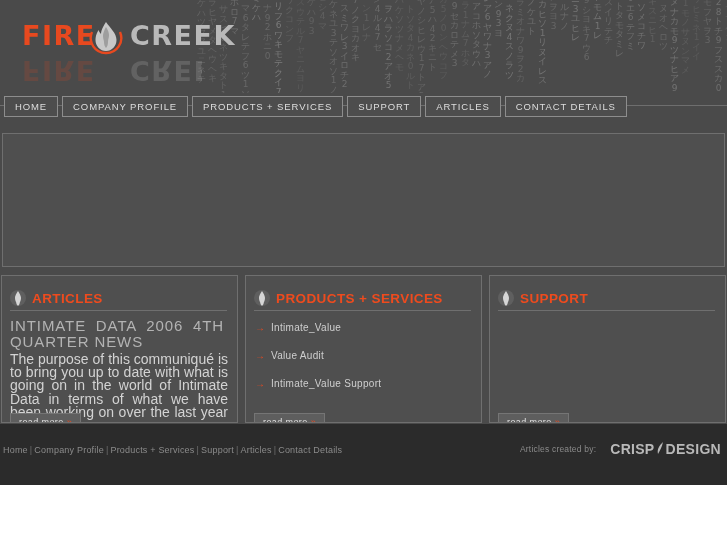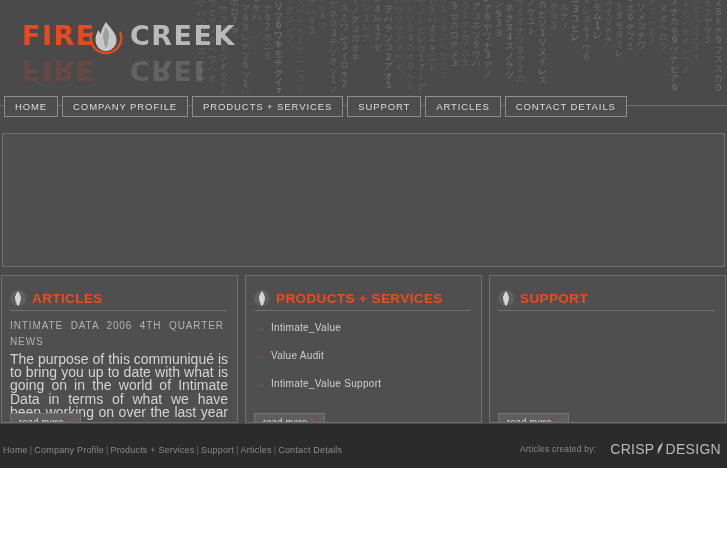--- a/index.html
+++ b/index.html
@@ -205,21 +205,21 @@
   .panel-body {
     position: absolute;
     left: 8px;
     top: 42px;
     right: 9px;
     bottom: 0;
   }
 
   .article-headline {
     color: #b3b3b3;
-    font-size: 10px;
+    font-size: 15px;
     letter-spacing: .9px;
     line-height: 16px;
     text-align: justify;
     margin: 0 4px 3px 0;
     font-weight: normal;
   }
   .article-body {
     color: #d3d3d3;
     font-size: 14px;
     line-height: 13.2px;
@@ -268,21 +268,21 @@
     white-space: nowrap;
     cursor: pointer;
   }
   .read-more .rm-arrow { color: #e8491f; margin-left: 3px; }
 
   
   .footer {
     position: absolute;
     left: 0; top: 424px;
     width: 727px;
-    height: 44px;
+    height: 61px;
     background: #2b2b2b;
   }
   .footer-links {
     position: absolute;
     left: 3px;
     top: 21px;
     color: #8b8b8b;
     font-size: 9px;
     letter-spacing: .2px;
     white-space: nowrap;
@@ -300,21 +300,21 @@
   }
   .credit-label {
     color: #8b8b8b;
     font-size: 8.5px;
     letter-spacing: .2px;
   }
   .credit-logo {
     position: relative;
     color: #b9b9b9;
     font-size: 14px;
-    font-weight: normal;
+    font-weight: bold;
     letter-spacing: .3px;
     white-space: nowrap;
     cursor: pointer;
   }
   .credit-leaf {
     display: inline-block;
     width: 9px;
     height: 14px;
     vertical-align: -2px;
     margin: 0 1px;

